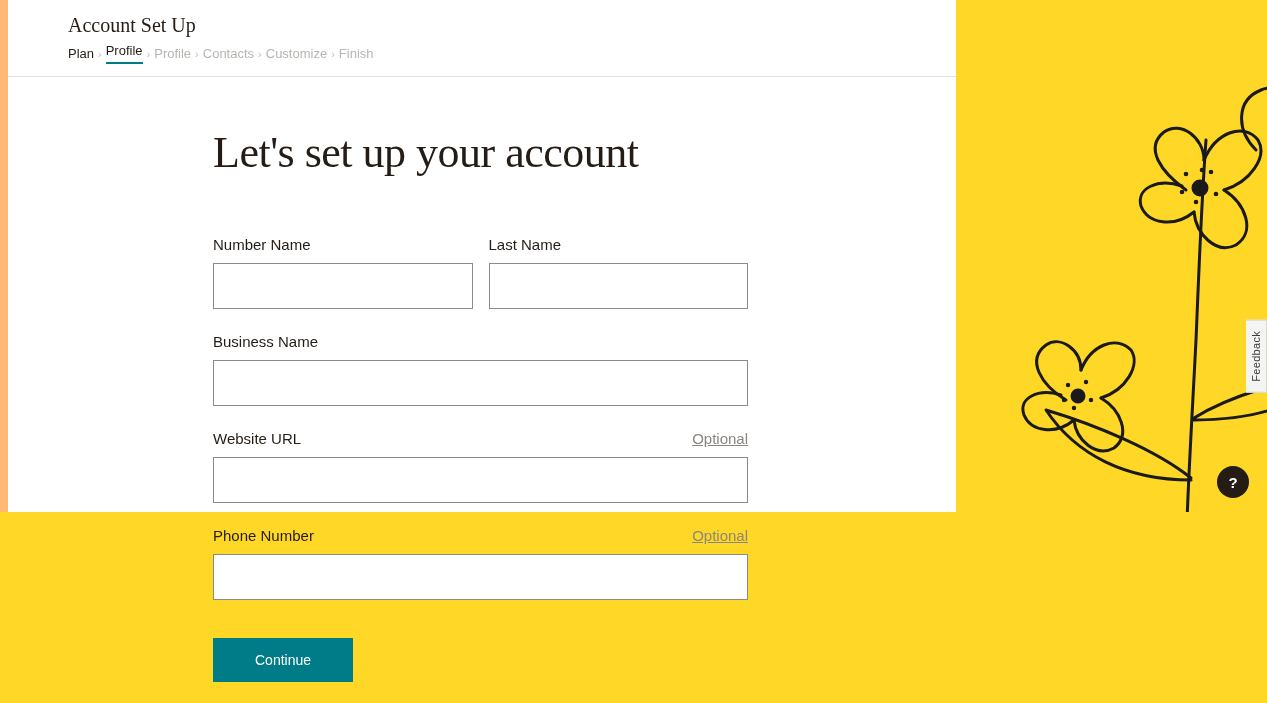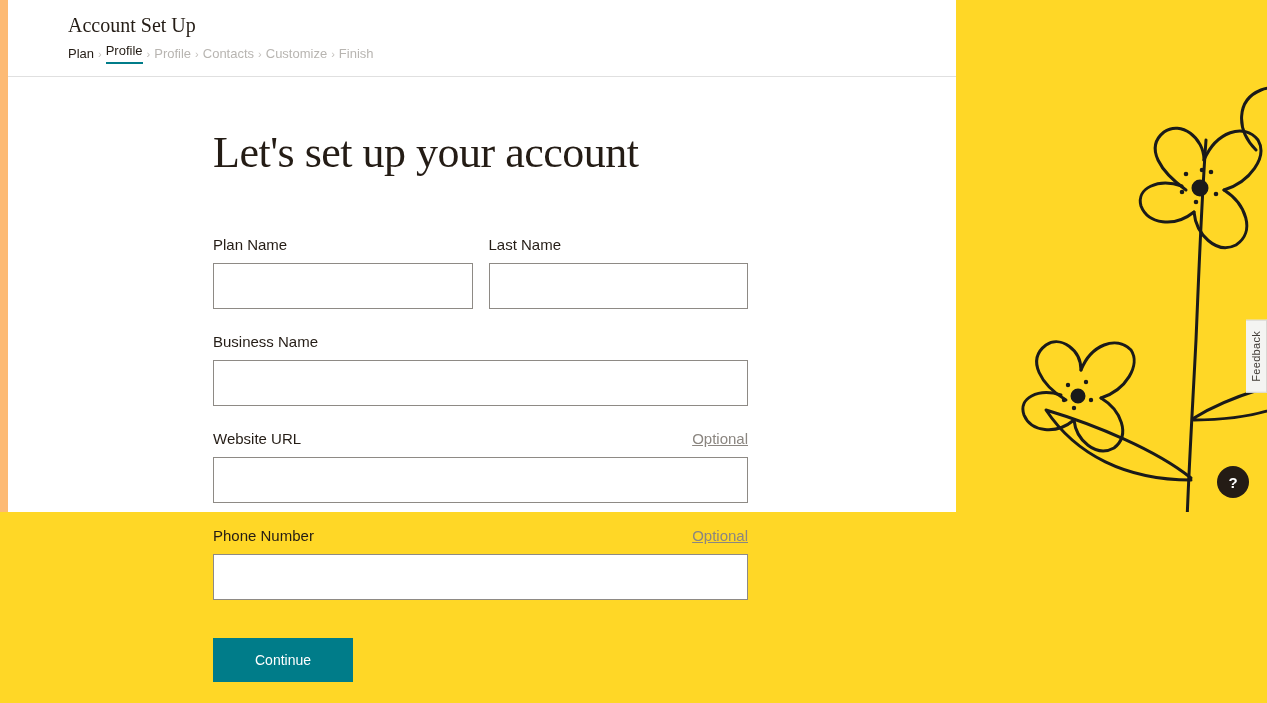--- a/index.html
+++ b/index.html
@@ -176,21 +176,21 @@
       </nav>
     </div>
 
     <div class="content">
       <h1 class="page-title">Let's set up your account</h1>
 
       <form>
         <div class="row">
           <div class="field">
             <div class="label-row">
-              <label>Plan Name</label>
+              <label>Number Name</label>
             </div>
             <input type="text" value="" style="">
           </div>
           <div class="field">
             <div class="label-row">
               <label>Last Name</label>
             </div>
             <input type="text" value="" style="">
           </div>
         </div>

